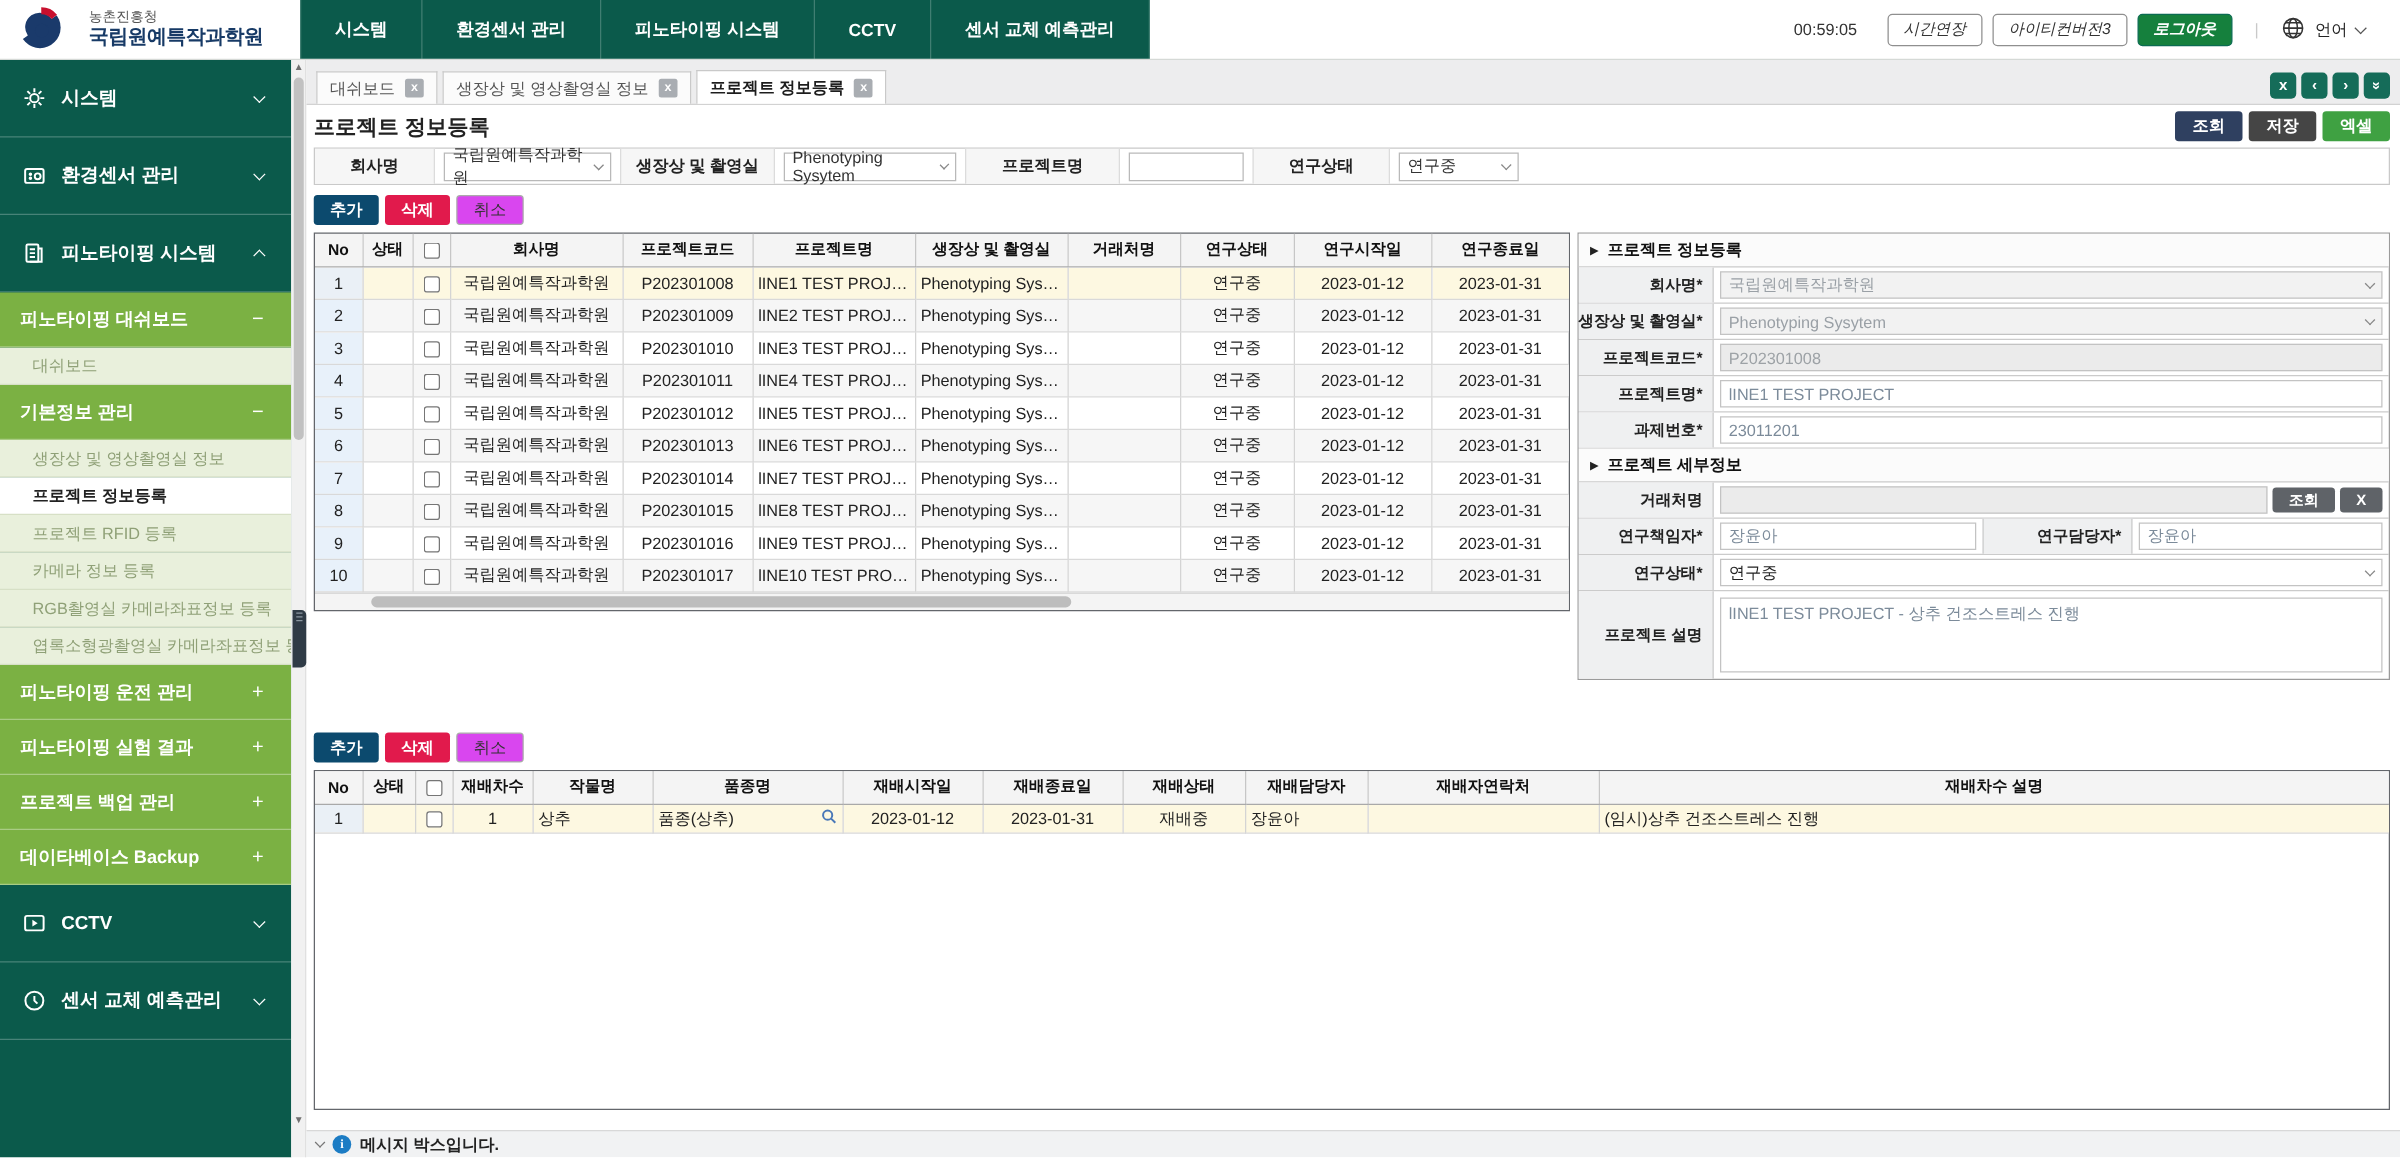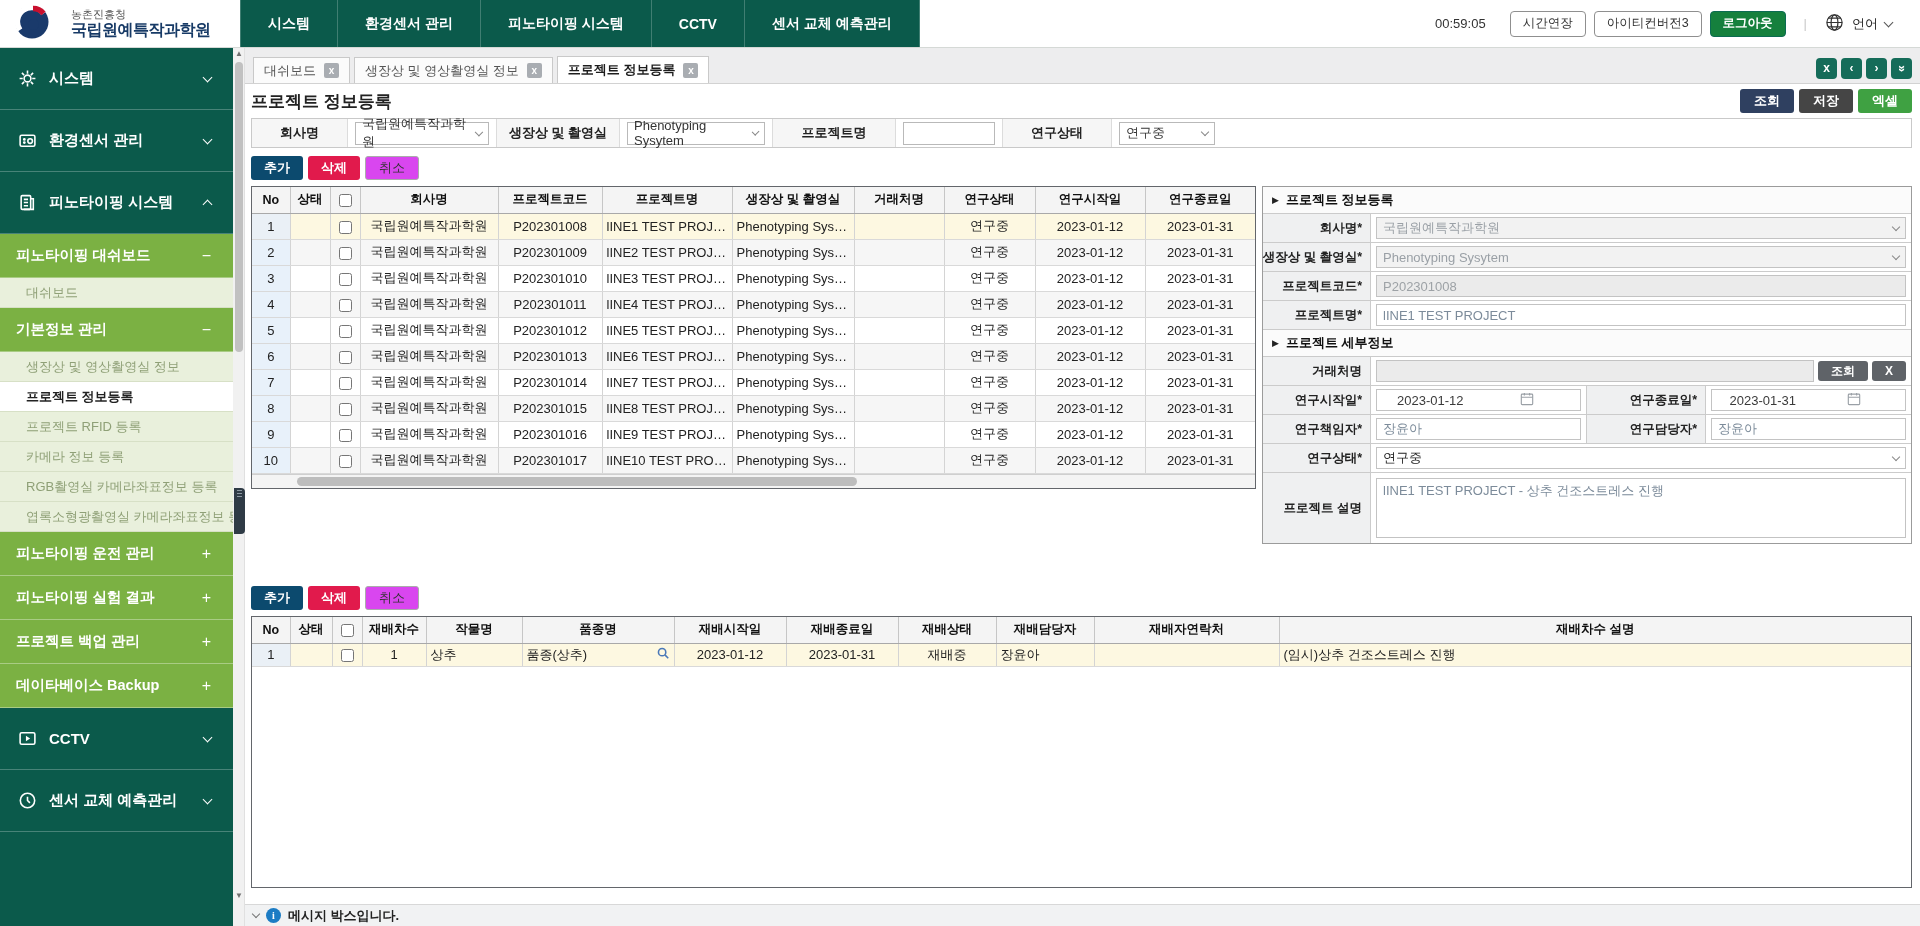--- a/index.html
+++ b/index.html
@@ -11,21 +11,21 @@
   .logo-area { display:flex; align-items:center; gap:21px; padding:0 14px; width:240px; }
   .logo-text { line-height:1.15; }
   .logo-agency { font-size:11px; color:#555; }
   .logo-org { font-size:16px; font-weight:bold; color:#173a66; letter-spacing:-0.5px; }
   .topnav { display:flex; align-items:stretch; background:#0b5a4b; }
   .topnav .nav-item { display:flex; align-items:center; padding:0 27px; color:#fff; font-size:14px; font-weight:bold;
     border-right:1px solid rgba(255,255,255,.22); cursor:pointer; }
   .topnav .nav-item:first-child { border-left:1px solid rgba(255,255,255,.22); }
   .top-right { margin-left:auto; display:flex; align-items:center; gap:8px; padding-right:28px; }
   .timer { font-size:13px; color:#333; margin-right:16px; }
-  .hbtn { height:26px; padding:0 12px; background:#fff; border:1px solid #8f8f8f; border-radius:4px; font-size:12.5px; color:#333; cursor:pointer; }
+  .hbtn { height:26px; padding:0 12px; background:#fff; border:1px solid #8f8f8f; border-radius:4px; font-size:12.5px; color:#333; cursor:pointer;font-style:italic; }
   .hbtn.logout { background:#15803d; border-color:#0b6b52; color:#fff; font-weight:bold; }
   .top-sep { color:#c9c9c9; margin:0 10px; }
   .lang { display:flex; align-items:center; gap:7px; font-size:13px; color:#222; cursor:pointer; }
   .chev { display:inline-block; width:7px; height:7px; border-right:1.6px solid #555; border-bottom:1.6px solid #555; transform:rotate(45deg); margin-top:-3px; }
 
   
   .body-row { display:flex; height:878px; }
 
   
   .sidebar { width:233px; background:#0b5a4b; display:flex; flex-direction:column; overflow:hidden; }
@@ -568,52 +568,36 @@
           <div class="f-field">
               <input class="f-input dis" disabled="" value="P202301008" style="">
             </div>
         </div>
         <div class="f-row">
           <div class="f-label">프로젝트명*</div>
           <div class="f-field">
               <input class="f-input" value="lINE1 TEST PROJECT" style="">
             </div>
         </div>
+        <div class="f-row">
+          <div class="f-label">과제번호*</div>
+          <div class="f-field">
+              <input class="f-input" value="23011201" style="">
+            </div>
+        </div>
         <div class="f-sec">
           <span class="f-arrow">▶</span>
           <span>프로젝트 세부정보</span>
         </div>
         <div class="f-row">
           <div class="f-label">거래처명</div>
           <div class="f-field">
             <input class="f-input dis" disabled="" value="" style="">
             <button class="sbtn">조회</button>
             <button class="sbtn">X</button>
-          </div>
-        </div>
-        <div class="f-row two">
-          <div class="f-label">연구시작일*</div>
-          <div class="f-field">
-            <div class="datebox">
-              <span>2023-01-12</span>
-              <span class="cal"><svg viewBox="0 0 16 16">
-                    <rect x="1.5" y="2.5" width="13" height="12" rx="1"></rect>
-                    <path d="M1.5 6h13M5 1v3M11 1v3"></path>
-                  </svg></span>
-            </div>
-          </div>
-          <div class="f-label mid">연구종료일*</div>
-          <div class="f-field">
-            <div class="datebox">
-              <span>2023-01-31</span>
-              <span class="cal"><svg viewBox="0 0 16 16">
-                    <rect x="1.5" y="2.5" width="13" height="12" rx="1"></rect>
-                    <path d="M1.5 6h13M5 1v3M11 1v3"></path>
-                  </svg></span>
-            </div>
           </div>
         </div>
         <div class="f-row two">
           <div class="f-label">연구책임자*</div>
           <div class="f-field">
               <input class="f-input" value="장윤아" style="">
             </div>
           <div class="f-label mid">연구담당자*</div>
           <div class="f-field">
               <input class="f-input" value="장윤아" style="">

